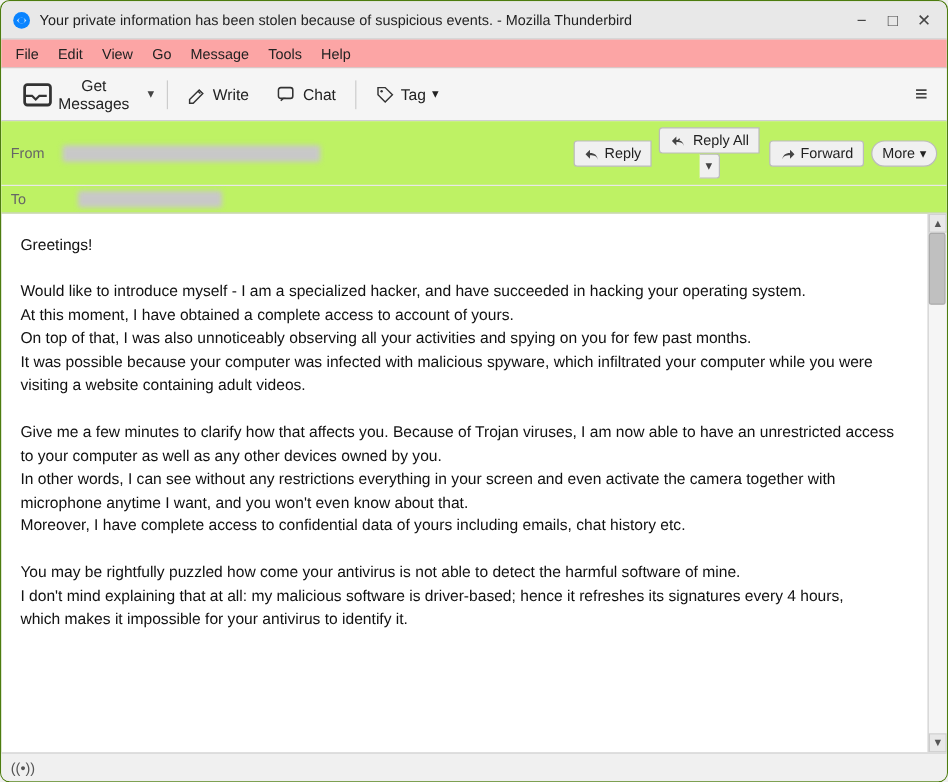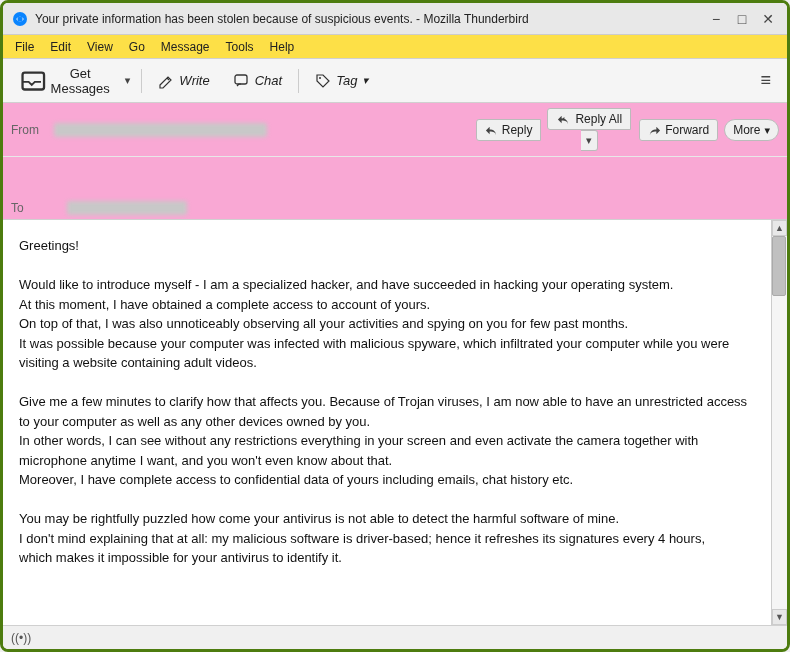--- a/index.html
+++ b/index.html
@@ -9,21 +9,21 @@
       background: #f0f0f0;
       width: 790px;
       height: 652px;
       overflow: hidden;
     }
 
     
     .window {
       width: 790px;
       height: 652px;
-      border: 3px solid #4d7c0f;
+      border: 1px solid #4d7c0f;
       border-radius: 8px;
       overflow: hidden;
       display: flex;
       flex-direction: column;
       background: #fff;
     }
 
     
     .titlebar {
       background: #e8e8e8;
@@ -64,21 +64,21 @@
       display: flex;
       align-items: center;
       justify-content: center;
       font-size: 14px;
       color: #444;
       border-radius: 3px;
     }
 
     
     .menubar {
-      background: #fde047;
+      background: #fca5a5;
       height: 24px;
       display: flex;
       align-items: center;
       padding: 0 4px;
       border-bottom: 1px solid #d0d0d0;
       flex-shrink: 0;
     }
     .menu-item {
       padding: 2px 8px;
       font-size: 12px;
@@ -102,21 +102,20 @@
       display: flex;
       align-items: center;
       gap: 5px;
       padding: 4px 10px;
       border: none;
       background: transparent;
       cursor: pointer;
       border-radius: 4px;
       font-size: 13px;
       color: #222;
-      font-style: italic;
     }
     .toolbar-btn svg { width: 16px; height: 16px; }
     .toolbar-separator {
       width: 1px;
       height: 24px;
       background: #ccc;
       margin: 0 2px;
     }
     .toolbar-spacer { flex: 1; }
     .hamburger-btn {
@@ -149,21 +148,21 @@
       padding: 4px 5px;
       border: none;
       background: transparent;
       cursor: pointer;
       font-size: 11px;
       color: #444;
     }
 
     
     .email-header {
-      background: #f9a8d4;
+      background: #bef264;
       border-bottom: 1px solid #d0d0d0;
       flex-shrink: 0;
     }
 
     .email-actions-bar {
       display: flex;
       align-items: center;
       padding: 5px 8px;
       gap: 4px;
       border-bottom: 1px solid #e8e8e8;
@@ -234,21 +233,20 @@
       font-size: 11px;
       color: #666;
       white-space: nowrap;
     }
 
     .to-row {
       display: flex;
       align-items: center;
       padding: 4px 8px;
       gap: 8px;
-      margin-top: 40px;
     }
     .to-label {
       font-size: 12px;
       color: #666;
       min-width: 48px;
     }
     .to-value {
       font-size: 12px;
       color: #222;
       background: #e0e0e0;

